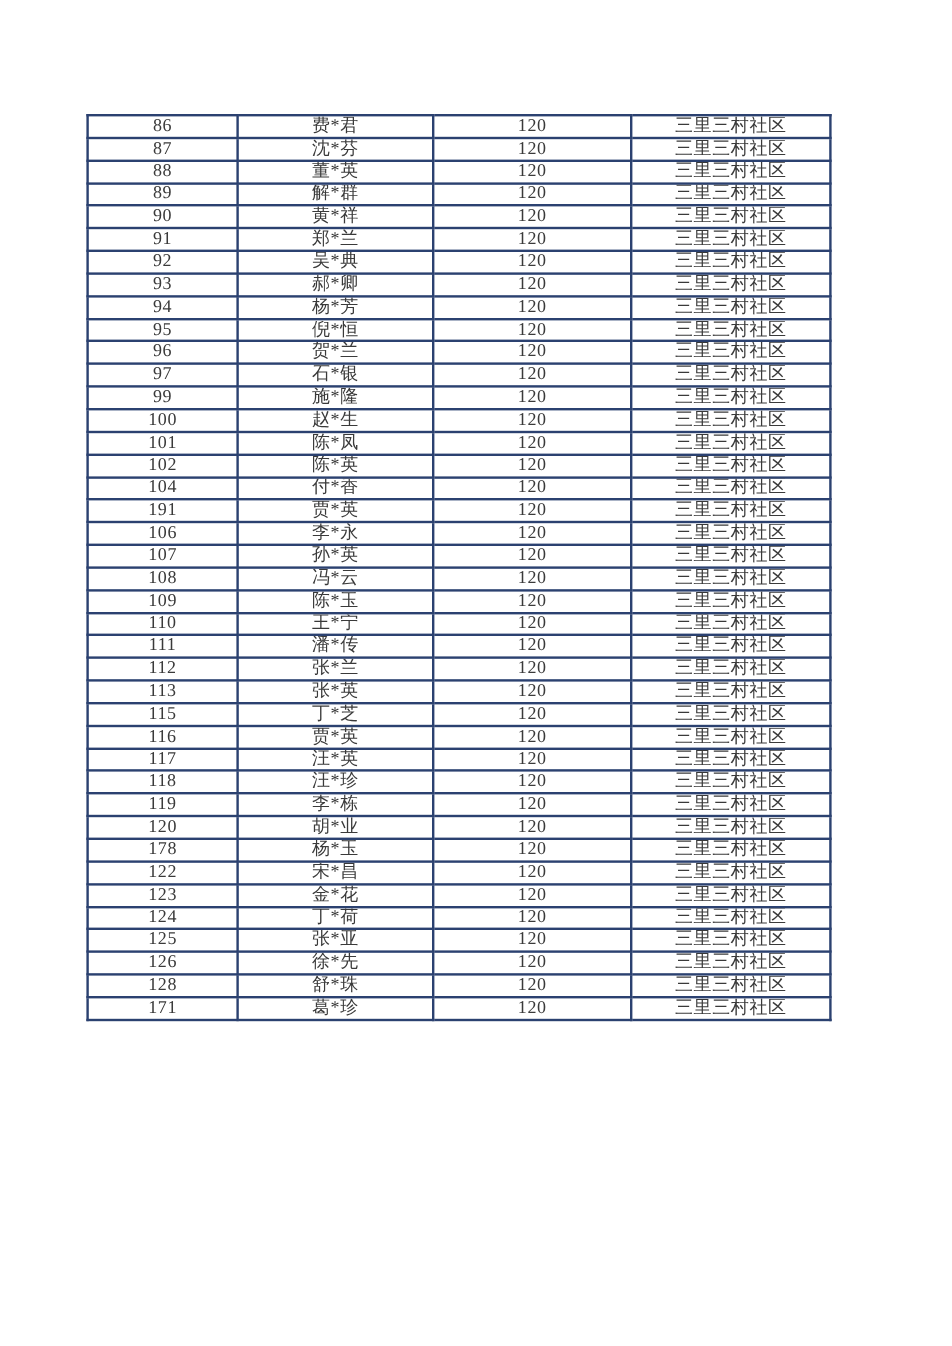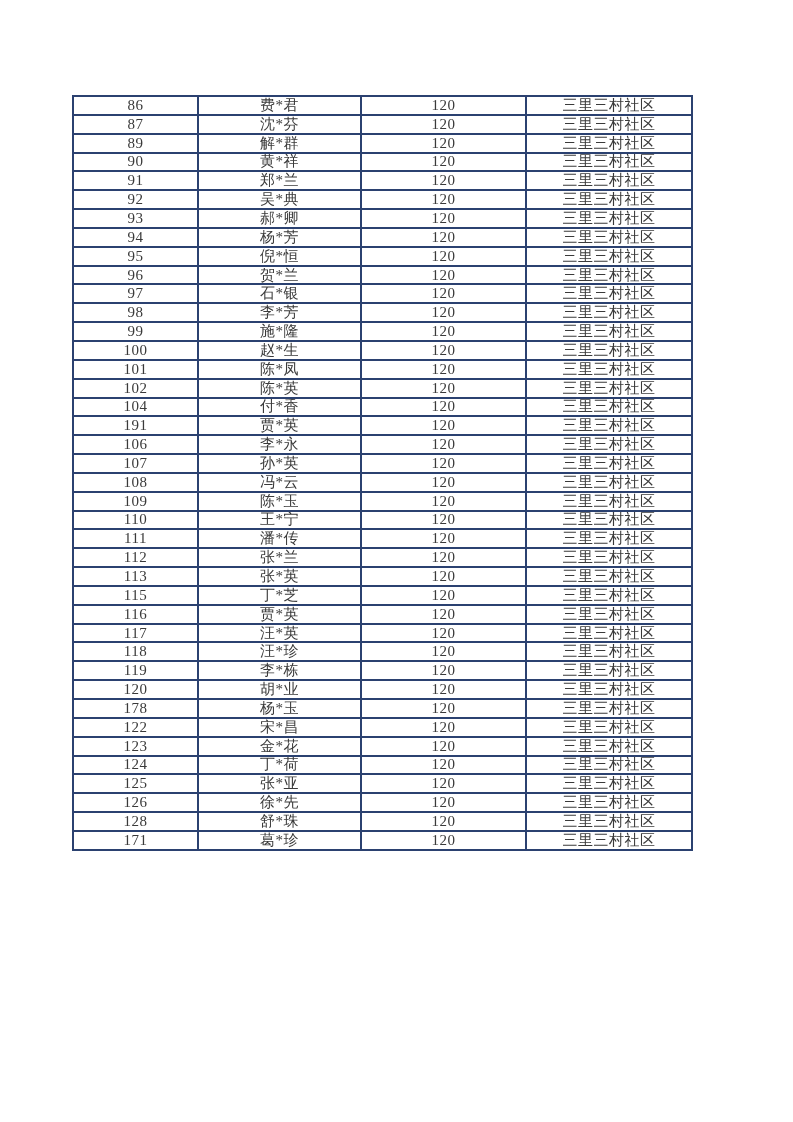--- a/index.html
+++ b/index.html
@@ -65,20 +65,26 @@
     <td>120</td>
     <td>三里三村社区</td>
   </tr>
         <tr>
     <td>87</td>
     <td>沈*芬</td>
     <td>120</td>
     <td>三里三村社区</td>
   </tr>
         <tr>
+    <td>88</td>
+    <td>董*英</td>
+    <td>120</td>
+    <td>三里三村社区</td>
+  </tr>
+        <tr>
     <td>89</td>
     <td>解*群</td>
     <td>120</td>
     <td>三里三村社区</td>
   </tr>
         <tr>
     <td>90</td>
     <td>黄*祥</td>
     <td>120</td>
     <td>三里三村社区</td>
@@ -115,26 +121,20 @@
   </tr>
         <tr>
     <td>96</td>
     <td>贺*兰</td>
     <td>120</td>
     <td>三里三村社区</td>
   </tr>
         <tr>
     <td>97</td>
     <td>石*银</td>
-    <td>120</td>
-    <td>三里三村社区</td>
-  </tr>
-        <tr>
-    <td>98</td>
-    <td>李*芳</td>
     <td>120</td>
     <td>三里三村社区</td>
   </tr>
         <tr>
     <td>99</td>
     <td>施*隆</td>
     <td>120</td>
     <td>三里三村社区</td>
   </tr>
         <tr>

